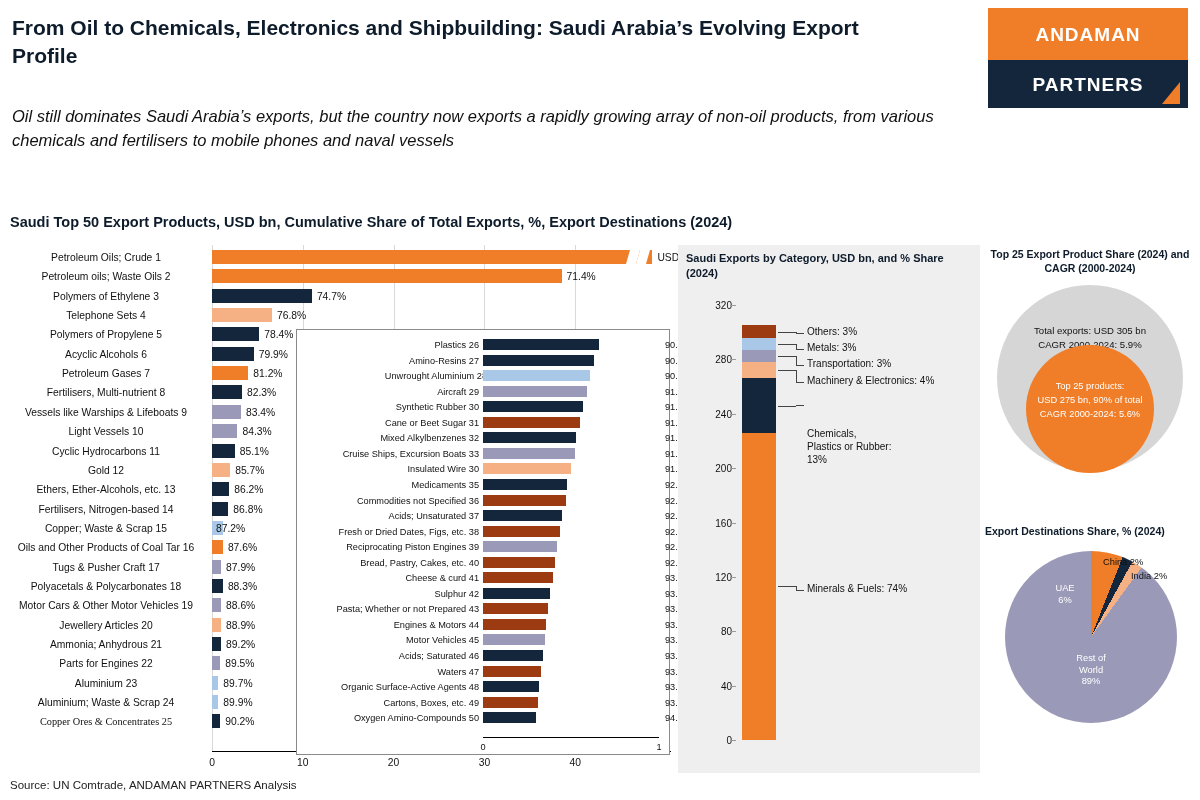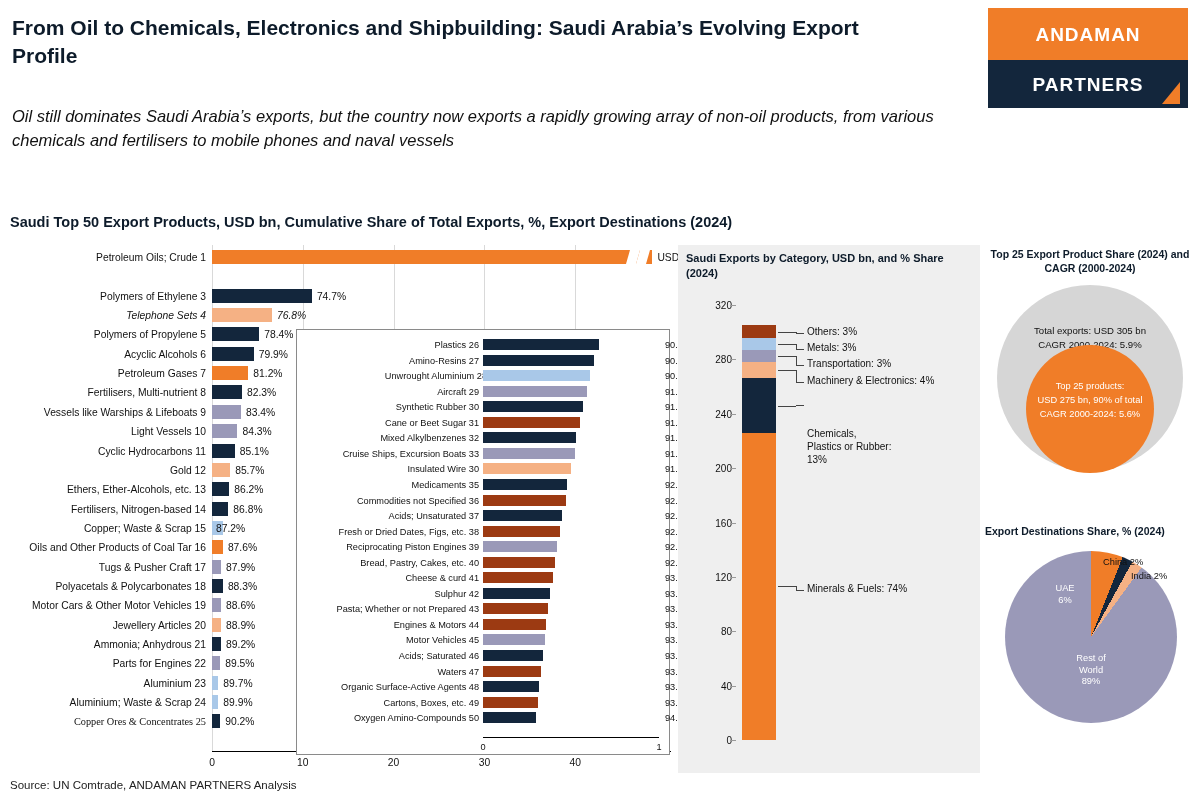--- a/index.html
+++ b/index.html
@@ -10,21 +10,21 @@
   .logo .band{position:absolute;left:0;top:52px;width:200px;height:48px;background:#13263c;}
   .logo .t1{position:absolute;left:0;top:16px;width:200px;text-align:center;color:#fff;font-size:19px;font-weight:bold;letter-spacing:1px;}
   .logo .t2{position:absolute;left:0;top:66px;width:200px;text-align:center;color:#fff;font-size:19px;font-weight:bold;letter-spacing:1px;}
   .logo .tri{position:absolute;right:8px;bottom:4px;width:0;height:0;border-left:18px solid transparent;border-bottom:22px solid #f07d28;}
   .chart-title{position:absolute;left:10px;top:214px;font-size:14.5px;font-weight:bold;color:#0d1b2a;}
   .source{position:absolute;left:10px;top:779px;font-size:11.5px;color:#222;}
 
   
   #mainchart{position:absolute;left:6px;top:245px;width:665px;height:525px;}
   .row{position:absolute;height:18px;left:0;right:0;}
-  .rlabel{position:absolute;right:0;width:200px;text-align:right;font-size:10.3px;line-height:15px;top:1px;color:#111;}
+  .rlabel{position:absolute;right:0;width:200px;text-align:center;font-size:10.3px;line-height:15px;top:1px;color:#111;}
   .bar{position:absolute;height:14px;top:1px;}
   .rval{position:absolute;font-size:10.3px;line-height:15px;top:1px;color:#111;white-space:nowrap;}
   .axis{position:absolute;left:206px;right:0;bottom:18px;height:1px;background:#000;}
   .tick{position:absolute;bottom:2px;font-size:10.3px;color:#111;transform:translateX(-50%);}
   .gl{position:absolute;top:0;bottom:19px;width:1px;background:#d9d9d9;}
   .breakmark{position:absolute;width:10px;height:16px;background:#fff;transform:skewX(-16deg);top:0;}
 
   
   #inset{position:absolute;left:296px;top:329px;width:372px;height:424px;background:#fff;border:1px solid #8a8a8a;}
   .irow{position:absolute;height:15.2px;left:0;right:0;}
@@ -92,26 +92,31 @@
     <div class="gl" style="left: 569.2px;"></div>
     <div class="tick" style="left: 569.2px;">40</div>
     <div class="axis"></div>
     <div class="row" style="top: 4px;">
       <div class="rlabel" style="right: 460px; left: 0px; width: 200px;">Petroleum Oils; Crude 1</div>
       <div class="bar" style="left: 206px; width: 440.38px; background: rgb(240, 125, 40);"></div>
       <div class="breakmark" style="left: 622.38px;"></div>
       <div class="breakmark" style="left: 632.38px;"></div>
       <div class="rval" style="left: 651.38px;">USD 179 bn, 58.8%</div>
     </div>
+    <div class="row" style="top: 23.35px;">
+      <div class="rlabel" style="right: 460px; left: 0px; width: 200px;">Petroleum oils; Waste Oils 2</div>
+      <div class="bar" style="left: 206px; width: 349.58px; background: rgb(240, 125, 40);"></div>
+      <div class="rval" style="left: 560.58px;">71.4%</div>
+    </div>
     <div class="row" style="top: 42.7px;">
       <div class="rlabel" style="right: 460px; left: 0px; width: 200px;">Polymers of Ethylene 3</div>
       <div class="bar" style="left: 206px; width: 99.88px; background: rgb(19, 38, 60);"></div>
       <div class="rval" style="left: 310.88px;">74.7%</div>
     </div>
-    <div class="row" style="top: 62.05px; font-style: italic;">
+    <div class="row" style="top: 62.05px;">
       <div class="rlabel" style="right: 460px; left: 0px; width: 200px;">Telephone Sets 4</div>
       <div class="bar" style="left: 206px; width: 59.928px; background: rgb(245, 177, 132);"></div>
       <div class="rval" style="left: 270.928px;">76.8%</div>
     </div>
     <div class="row" style="top: 81.4px;">
       <div class="rlabel" style="right: 460px; left: 0px; width: 200px;">Polymers of Propylene 5</div>
       <div class="bar" style="left: 206px; width: 47.216px; background: rgb(19, 38, 60);"></div>
       <div class="rval" style="left: 258.216px;">78.4%</div>
     </div>
     <div class="row" style="top: 100.75px;">

